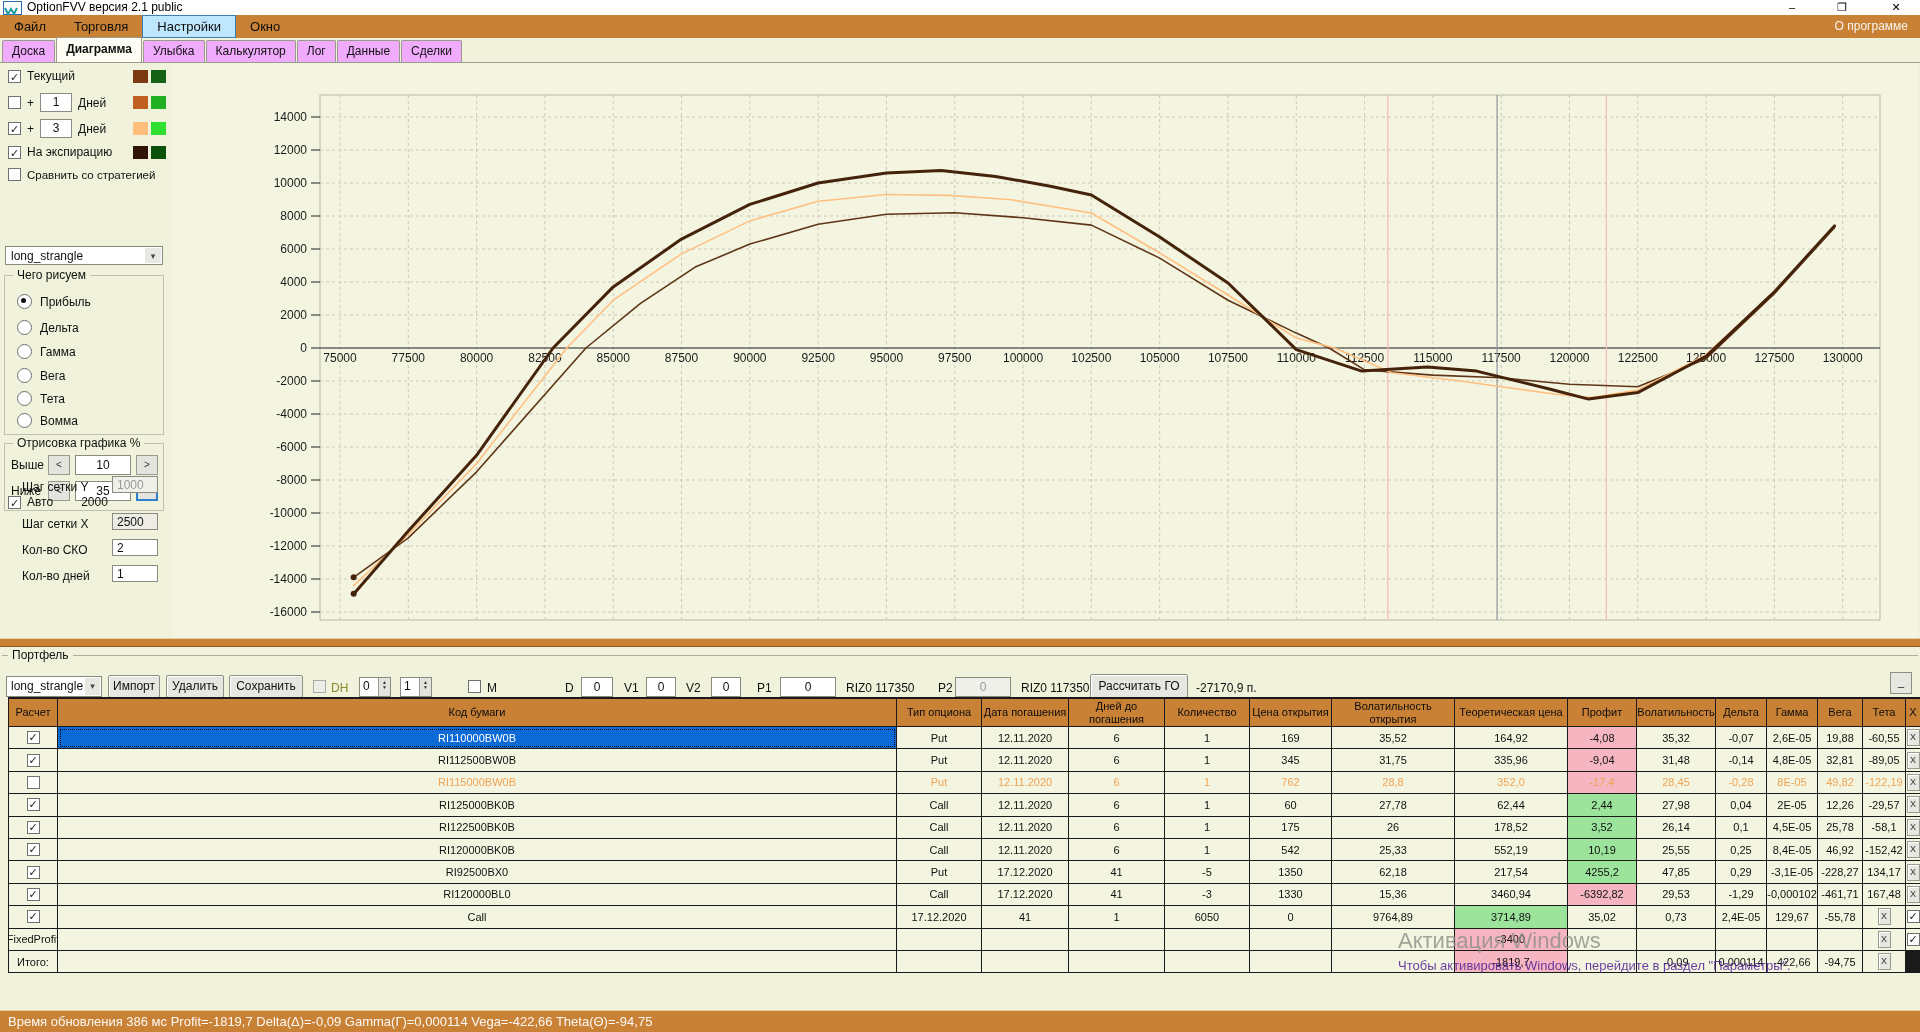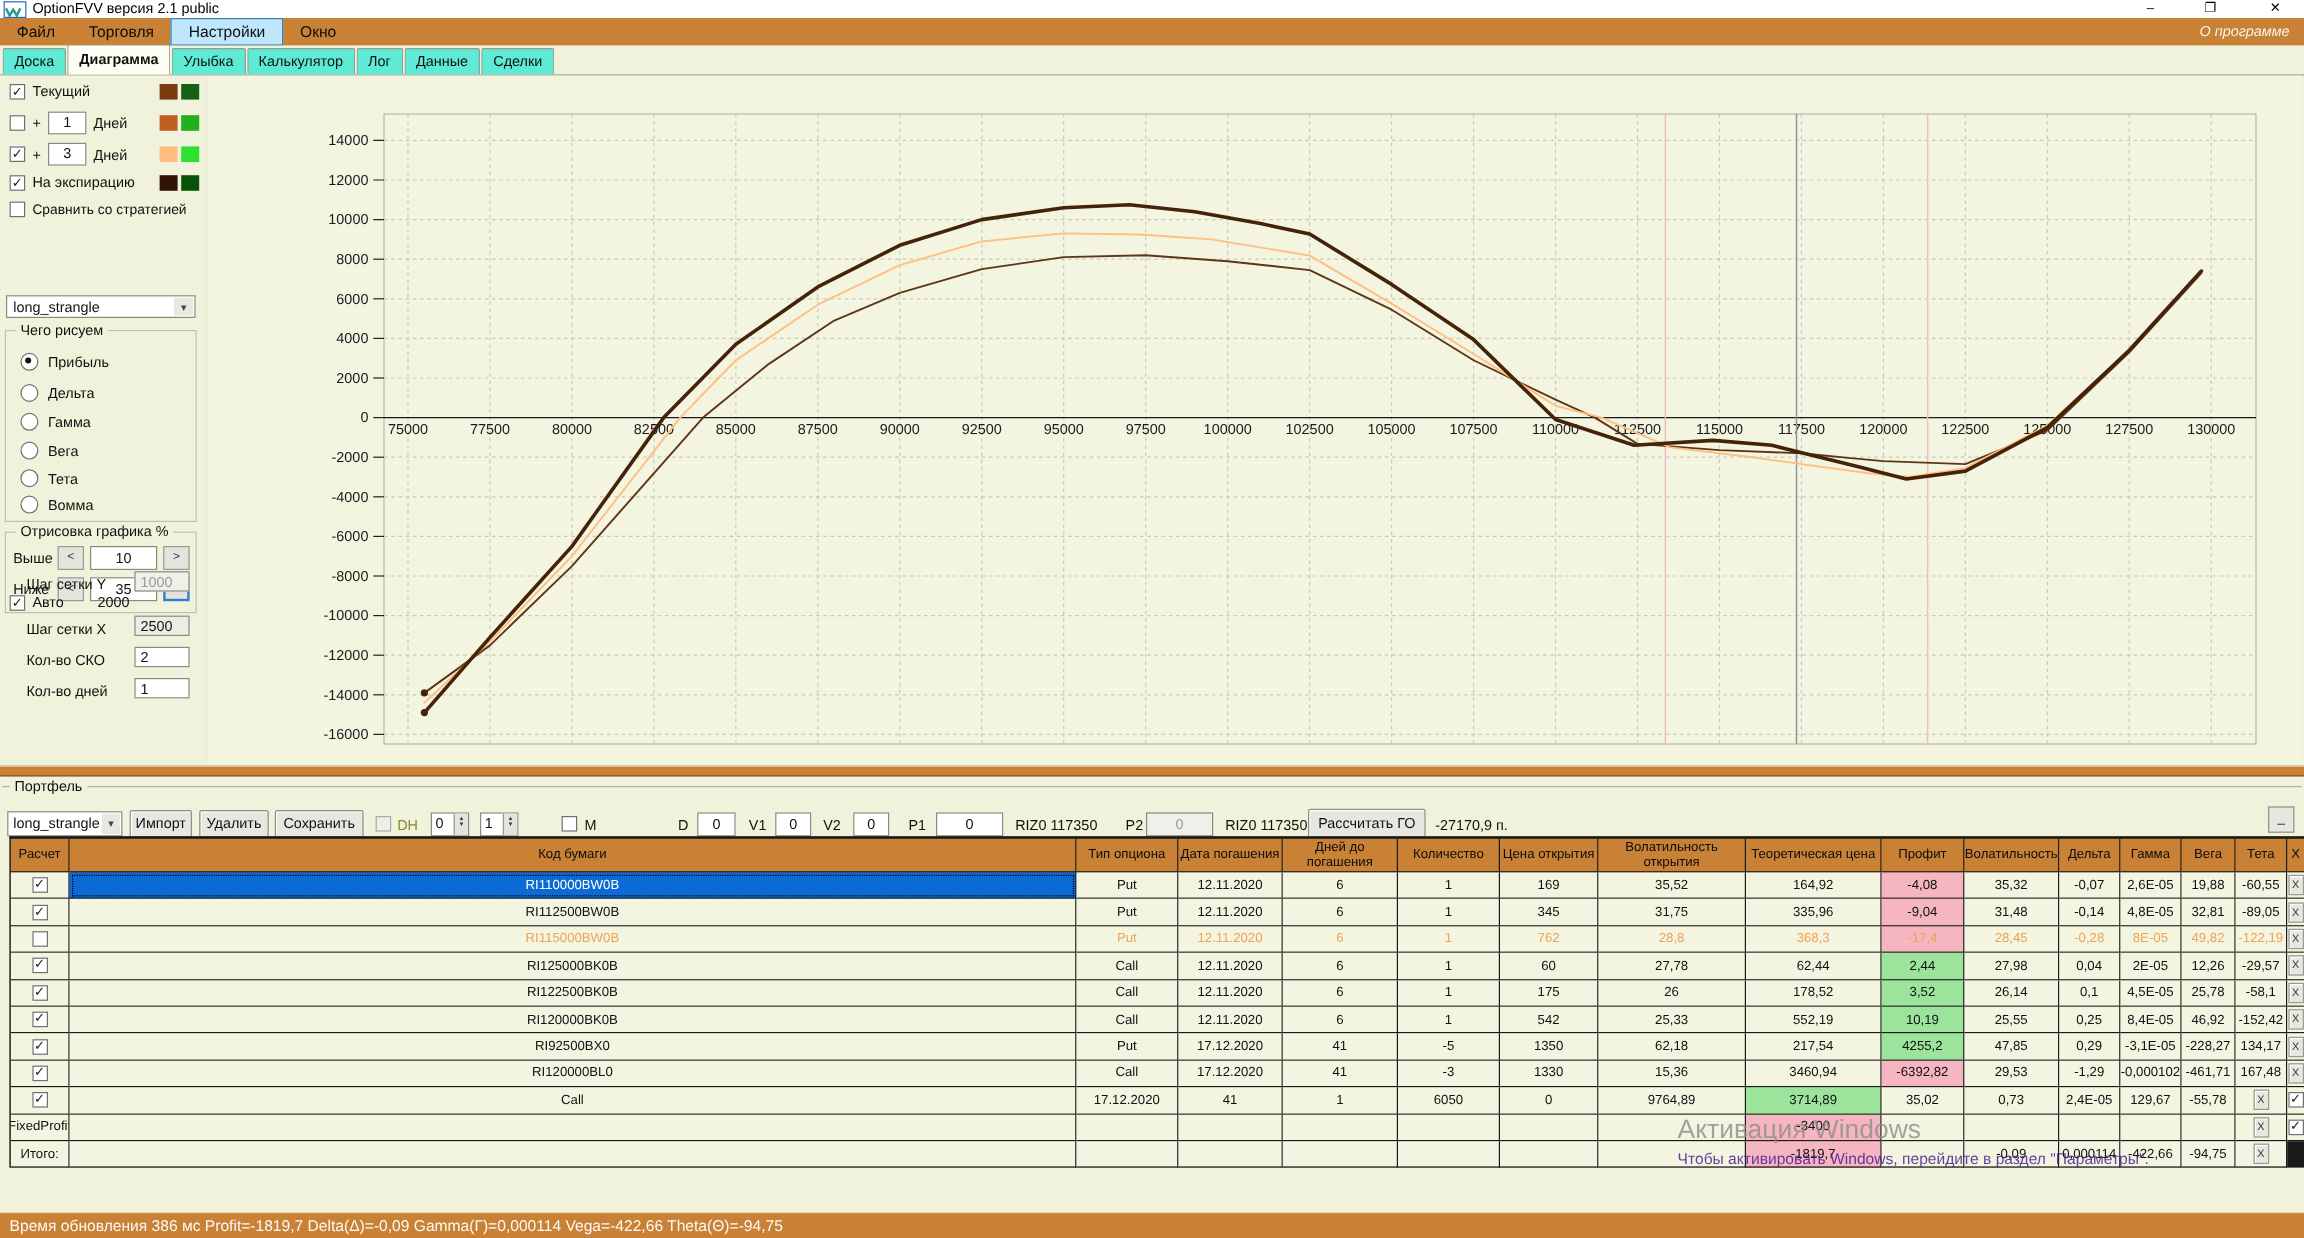--- a/index.html
+++ b/index.html
@@ -8,24 +8,24 @@
   
   .titlebar{position:absolute;left:0;top:0;width:100%;height:15px;background:#ffffff;}
   .titlebar .ticon{position:absolute;left:3px;top:1px;width:17px;height:12px;background:#fff;
        border:1px solid #2b6cb5;}
   .titlebar .ttext{position:absolute;left:27px;top:0px;font-size:12px;line-height:15px;color:#000;}
   .winbtn{position:absolute;top:0;width:40px;height:15px;text-align:center;font-size:11px;line-height:14px;color:#000;}
   
   .menubar{position:absolute;left:0;top:15px;width:100%;height:23px;background:#c98136;display:flex;align-items:stretch;}
   .menu-item{padding:0 14px;font-size:13px;line-height:23px;color:#0d0d0d;}
   .menu-item.hl{background:#bee6fd;border:1px solid #3c7fb1;line-height:21px;}
-  .menu-right{margin-left:auto;padding:0 12px;font-size:12px;line-height:23px;color:#f8f4ee;font-style:italic;}
+  .menu-right{margin-left:auto;padding:0 12px;font-size:12px;line-height:23px;color:#f8f4ee;}
   
   .tabsbar{position:absolute;left:0;top:38px;width:100%;height:25px;background:#f1f2db;border-bottom:1px solid #9a9a8e;display:flex;align-items:flex-end;padding-left:2px;box-sizing:border-box;}
-  .tab{height:21px;line-height:20px;font-size:12px;padding:0 9px;background:#5eead4;border:1px solid #9a9a8e;border-bottom:none;margin-right:1px;border-radius:2px 2px 0 0;}
+  .tab{height:21px;line-height:20px;font-size:12px;padding:0 9px;background:#f0abfc;border:1px solid #9a9a8e;border-bottom:none;margin-right:1px;border-radius:2px 2px 0 0;}
   .tab.active{height:24px;line-height:23px;background:#fdfdf3;font-weight:bold;position:relative;z-index:2;}
   
   .sidebar{position:absolute;left:0;top:63px;width:172px;height:575px;background:#f1f2db;border-right:1px solid #c2c2b2;font-size:12px;}
   .srow{position:absolute;left:8px;width:158px;display:flex;align-items:center;gap:6px;}
   .cbx{width:13px;height:13px;background:#fff;border:1px solid #707070;font-size:11px;line-height:12px;text-align:center;color:#222;flex:0 0 auto;box-sizing:border-box;}
   .cbx.gray{background:#eeeee8;border-color:#aaa;}
   .sw{width:15px;height:13px;flex:0 0 auto;}
   .swwrap{margin-left:auto;display:flex;gap:3px;}
   .numbox{width:30px;height:17px;background:#fff;border:1px solid #8a8a7e;font-size:12px;text-align:center;line-height:17px;}
   .sdrop{position:absolute;left:5px;top:183px;width:158px;height:19px;background:#fff;border:1px solid #8a8a7e;font-size:12px;line-height:18px;padding-left:5px;box-sizing:border-box;}
@@ -426,21 +426,21 @@
       <div class="c">
         <div class="cb2"></div>
       </div>
       <div class="c muted">RI115000BW0B</div>
       <div class="c muted">Put</div>
       <div class="c muted">12.11.2020</div>
       <div class="c muted">6</div>
       <div class="c muted">1</div>
       <div class="c muted">762</div>
       <div class="c muted">28,8</div>
-      <div class="c muted">368,3</div>
+      <div class="c muted">352,0</div>
       <div class="c pink muted">-17,4</div>
       <div class="c muted">28,45</div>
       <div class="c muted">-0,28</div>
       <div class="c muted">8E-05</div>
       <div class="c muted">49,82</div>
       <div class="c muted">-122,19</div>
       <div class="c">
         <div class="xbtn">X</div>
       </div>
       <div class="c">

